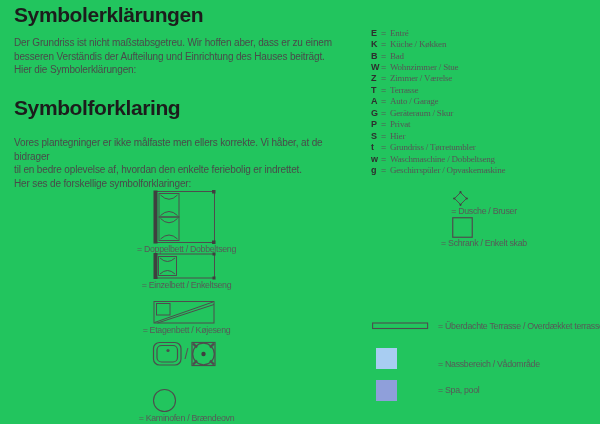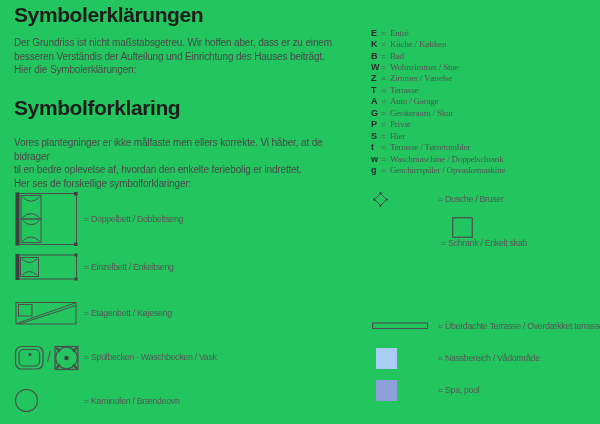--- a/index.html
+++ b/index.html
@@ -3,21 +3,21 @@
 <meta charset="utf-8">
 <style>
   html,body{margin:0;padding:0;background:#fff;}
   .page{position:relative;width:600px;height:424px;background:#22c55e;overflow:hidden;
         font-family:"Liberation Sans",sans-serif;color:#333;}
   .h1{position:absolute;left:14px;font-size:21px;font-weight:bold;color:#1c1c1c;
       letter-spacing:-0.4px;white-space:nowrap;}
   .para{position:absolute;left:14px;font-size:10px;line-height:13.5px;color:#4a4a4a;
         letter-spacing:-0.15px;white-space:pre-line;width:345px;}
   .legend-row{position:absolute;display:flex;align-items:center;}
-  .legend-row.left{left:14px;width:345px;}
+  .legend-row.left{left:14px;width:345px;flex-direction:column;}
   .legend-row.right{left:371px;width:226px;}
   .icon-wrap-l{flex:none;width:70px;display:flex;align-items:center;}
   .icon-wrap-r{flex:none;width:67px;display:flex;align-items:center;}
   .lab{font-size:8.8px;letter-spacing:-0.3px;color:#585858;white-space:nowrap;}
   .codes{position:absolute;left:371px;top:27px;}
   .code-row{display:flex;height:11.45px;align-items:center;font-size:9px;letter-spacing:-0.2px;}
   .code-letter{flex:none;width:10px;font-weight:bold;color:#2e2e2e;}
   .code-eq{flex:none;width:9px;color:#565656;}
   .code-lab{color:#565656;white-space:nowrap;font-family:Liberation Serif, serif;}
   .swatch{width:21px;height:21px;margin-left:5px;}
@@ -101,21 +101,20 @@
       <span class="slash">/</span>
       <svg width="28" height="27" viewBox="0 0 28 27">
         <g stroke="#4d4d4d" fill="none" stroke-width="1.2">
           <rect x="2" y="2.5" width="23" height="23"></rect>
           <circle cx="13.5" cy="14" r="10.8"></circle>
         </g>
         <path d="M3 3.5 L7 7.5 M24 3.5 L20 7.5 M3 24.5 L7 20.5 M24 24.5 L20 20.5" stroke="#4d4d4d" stroke-width="2.4"></path>
         <circle cx="13.5" cy="14" r="2.2" fill="#3f3f3f"></circle>
       </svg>
     </div>
-    <div class="lab">= Spülbecken - Waschbecken / Vask</div>
   </div>
 
   <div class="legend-row left" style="top:388px;height:25px;">
     <div class="icon-wrap-l">
       <svg width="25" height="25" viewBox="0 0 25 25">
         <circle cx="12.5" cy="12.5" r="11" stroke="#4d4d4d" fill="none" stroke-width="1.1"></circle>
       </svg>
     </div>
     <div class="lab">= Kaminofen / Brændeovn</div>
   </div>
@@ -167,35 +166,35 @@
         <span class="code-lab">Privat</span>
       </div>
     <div class="code-row">
         <span class="code-letter">S</span>
         <span class="code-eq">=</span>
         <span class="code-lab">Hier</span>
       </div>
     <div class="code-row">
         <span class="code-letter">t</span>
         <span class="code-eq">=</span>
-        <span class="code-lab">Terrasse / Tørretumbler</span>
+        <span class="code-lab">Grundriss / Tørretumbler</span>
       </div>
     <div class="code-row">
         <span class="code-letter">w</span>
         <span class="code-eq">=</span>
-        <span class="code-lab">Waschmaschine / Doppelschrank</span>
+        <span class="code-lab">Waschmaschine / Dobbeltseng</span>
       </div>
     <div class="code-row">
         <span class="code-letter">g</span>
         <span class="code-eq">=</span>
         <span class="code-lab">Geschirrspüler / Opvaskemaskine</span>
       </div>
   </div>
 
-  <div class="legend-row right" style="top:191px;height:16px;">
+  <div class="legend-row right" style="top:191px;height:16px;flex-direction:column;">
     <div class="icon-wrap-r">
       <svg width="15" height="15" viewBox="0 0 15 15" style="margin-left:2px;">
         <path d="M7.5 1.5 L13.5 7.5 L7.5 13.5 L1.5 7.5 Z" stroke="#4d4d4d" fill="none" stroke-width="1"></path>
         <circle cx="7.5" cy="1.2" r="1.1" fill="#3f3f3f"></circle>
         <circle cx="13.8" cy="7.5" r="1.1" fill="#3f3f3f"></circle>
         <circle cx="7.5" cy="13.8" r="1.1" fill="#3f3f3f"></circle>
         <circle cx="1.2" cy="7.5" r="1.1" fill="#3f3f3f"></circle>
       </svg>
     </div>
     <div class="lab">= Dusche / Bruser</div>
@@ -214,21 +213,21 @@
 
   <div class="legend-row right" style="top:320px;height:12px;">
     <div class="icon-wrap-r">
       <svg width="58" height="8" viewBox="0 0 58 8" style="margin-left:1px;">
         <rect x="0.6" y="1" width="55" height="5.5" stroke="#4d4d4d" fill="none" stroke-width="1.1"></rect>
       </svg>
     </div>
     <div class="lab">= Überdachte Terrasse / Overdækket terrasse</div>
   </div>
 
-  <div class="legend-row right" style="top:347px;height:22px;">
+  <div class="legend-row right" style="top:347px;height:22px;align-items:flex-end;">
     <div class="icon-wrap-r">
       <div class="swatch" style="background: rgb(168, 205, 242);"></div>
     </div>
     <div class="lab">= Nassbereich / Vådområde</div>
   </div>
 
   <div class="legend-row right" style="top:379px;height:22px;">
     <div class="icon-wrap-r">
       <div class="swatch" style="background: rgb(143, 159, 218);"></div>
     </div>

